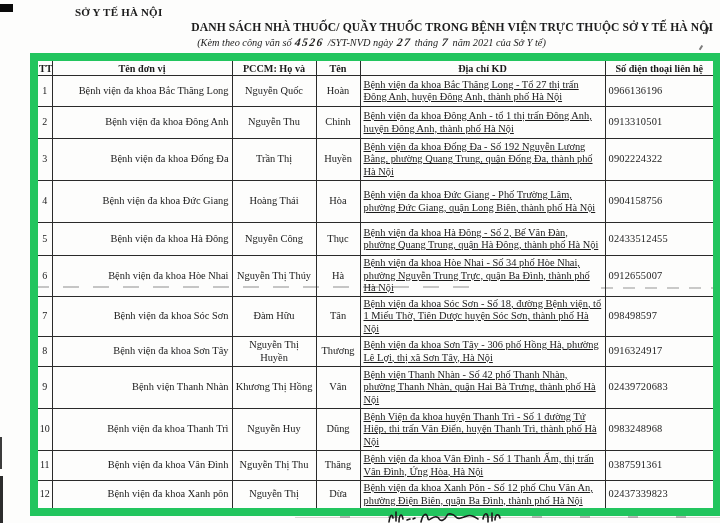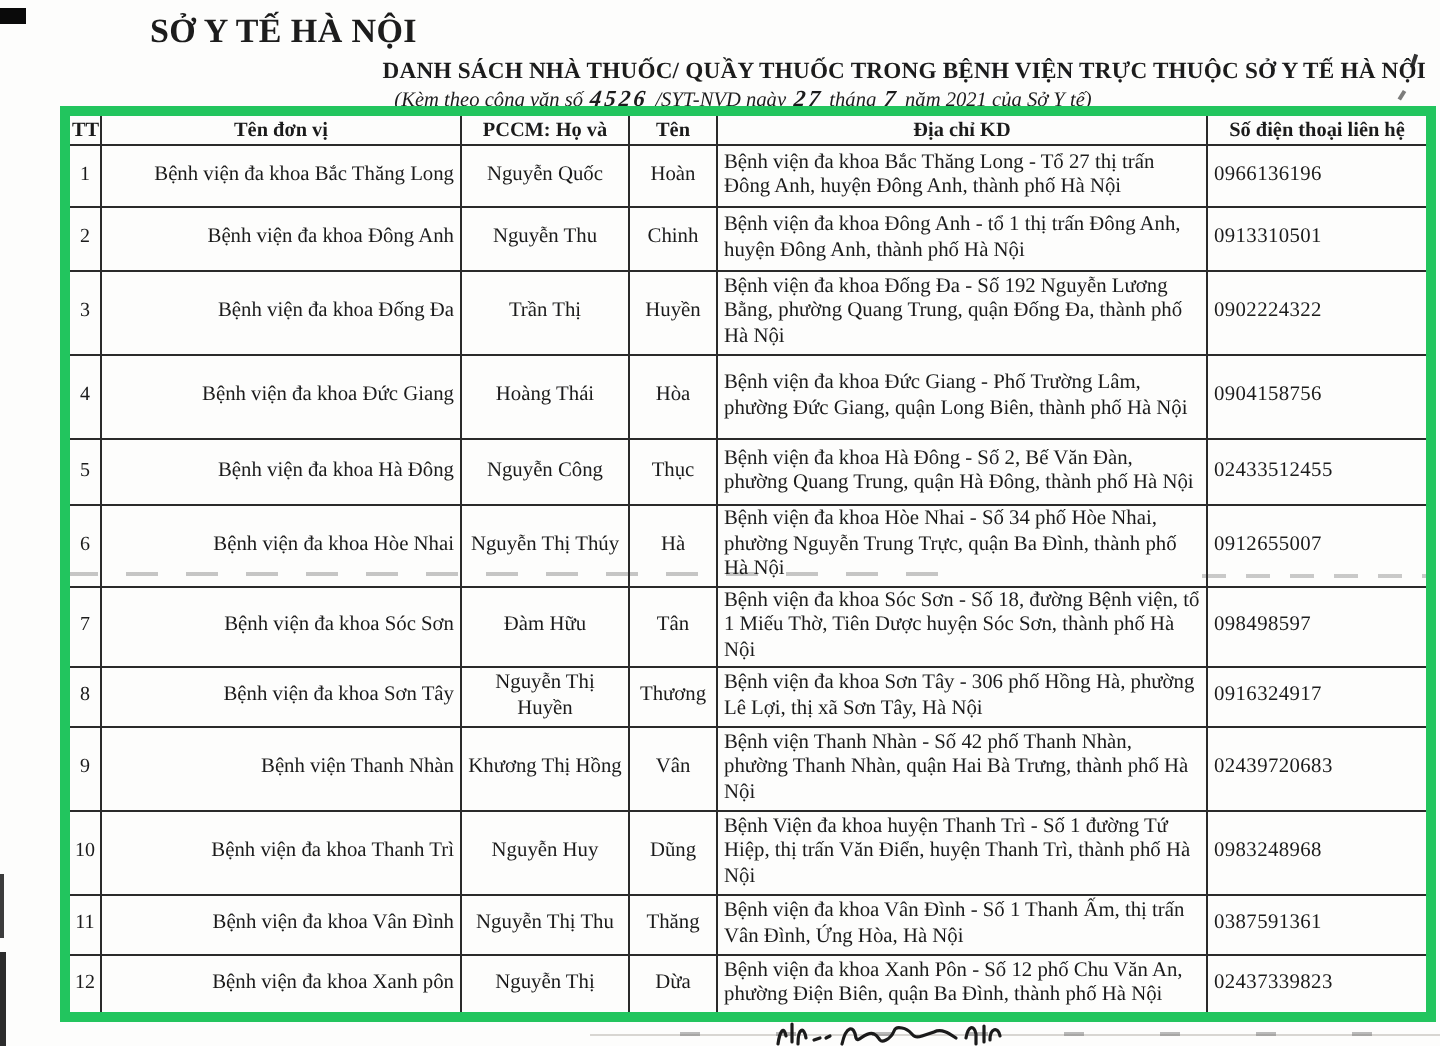--- a/index.html
+++ b/index.html
@@ -9,21 +9,21 @@
     font-family:"Liberation Serif","DejaVu Serif",serif;
   }
   .page {
     position:relative; width:720px; height:523px;
     background:#fdfdfc; color:#1c1c1c;
   }
 
   
   .header { position:absolute; left:30px; top:6px; width:683px; }
   .agency {
-    font-weight:bold; font-size:17px; letter-spacing:.2px;
+    font-weight:bold; font-size:11px; letter-spacing:.2px;
     padding-left:45px; white-space:nowrap;
   }
   .doc-title {
     text-align:right; font-weight:bold; font-size:11.6px;
     margin-top:3px; white-space:nowrap; letter-spacing:.1px;
   }
   .doc-subtitle {
     text-align:center; font-style:italic; font-size:10.3px;
     margin-top:2px; white-space:nowrap;
   }
@@ -31,39 +31,39 @@
     font-weight:bold; font-size:11.5px; letter-spacing:1.5px;
     font-style:italic; transform:skewX(-6deg); display:inline-block;
     padding:0 1px;
   }
 
   
   table.list {
     position:absolute; left:30px; top:53px; width:683px;
     border-collapse:collapse; table-layout:fixed;
     font-size:10.4px; color:#1b1b1b;
-    border:5px solid #22c55e;
+    border:8px solid #22c55e;
   }
   .list th, .list td {
     border:1px solid #2a2a2a;
     vertical-align:middle;
     padding:1px 3px;
     line-height:12.5px;
     overflow:hidden;
   }
   .list thead th {
     font-weight:bold; text-align:center;
     height:14px; padding:0 1px; font-size:10.2px;
     line-height:11px;
   }
   td.col-tt   { text-align:center; padding:0; font-size:10px; }
   td.col-unit { text-align:right; }
   td.col-ho   { text-align:center; }
   td.col-ten  { text-align:center; padding:0 2px; }
-  td.col-address { text-align:left; }
+  td.col-address { text-align:left;text-decoration:underline; }
   td.col-phone   { text-align:left; padding-right:3px; letter-spacing:.2px; }
 
   
   .artifact { position:absolute; pointer-events:none; }
   .mark-top-left { left:0; top:4px; width:13px; height:8px; background:#0a0a0a; }
   .bar-left-1 { left:0; top:437px; width:2px; height:32px; background:#1a1a1a; opacity:.85; }
   .bar-left-2 { left:0; top:476px; width:3px; height:47px; background:#151515; opacity:.9; }
   .tick-right-1 { left:706px; top:27px; width:2px; height:7px; background:#333; transform:rotate(18deg); }
   .tick-right-2 { left:700px; top:45px; width:1.5px; height:5px; background:#444; transform:rotate(32deg); opacity:.7; }
   .smudge-row7 {

